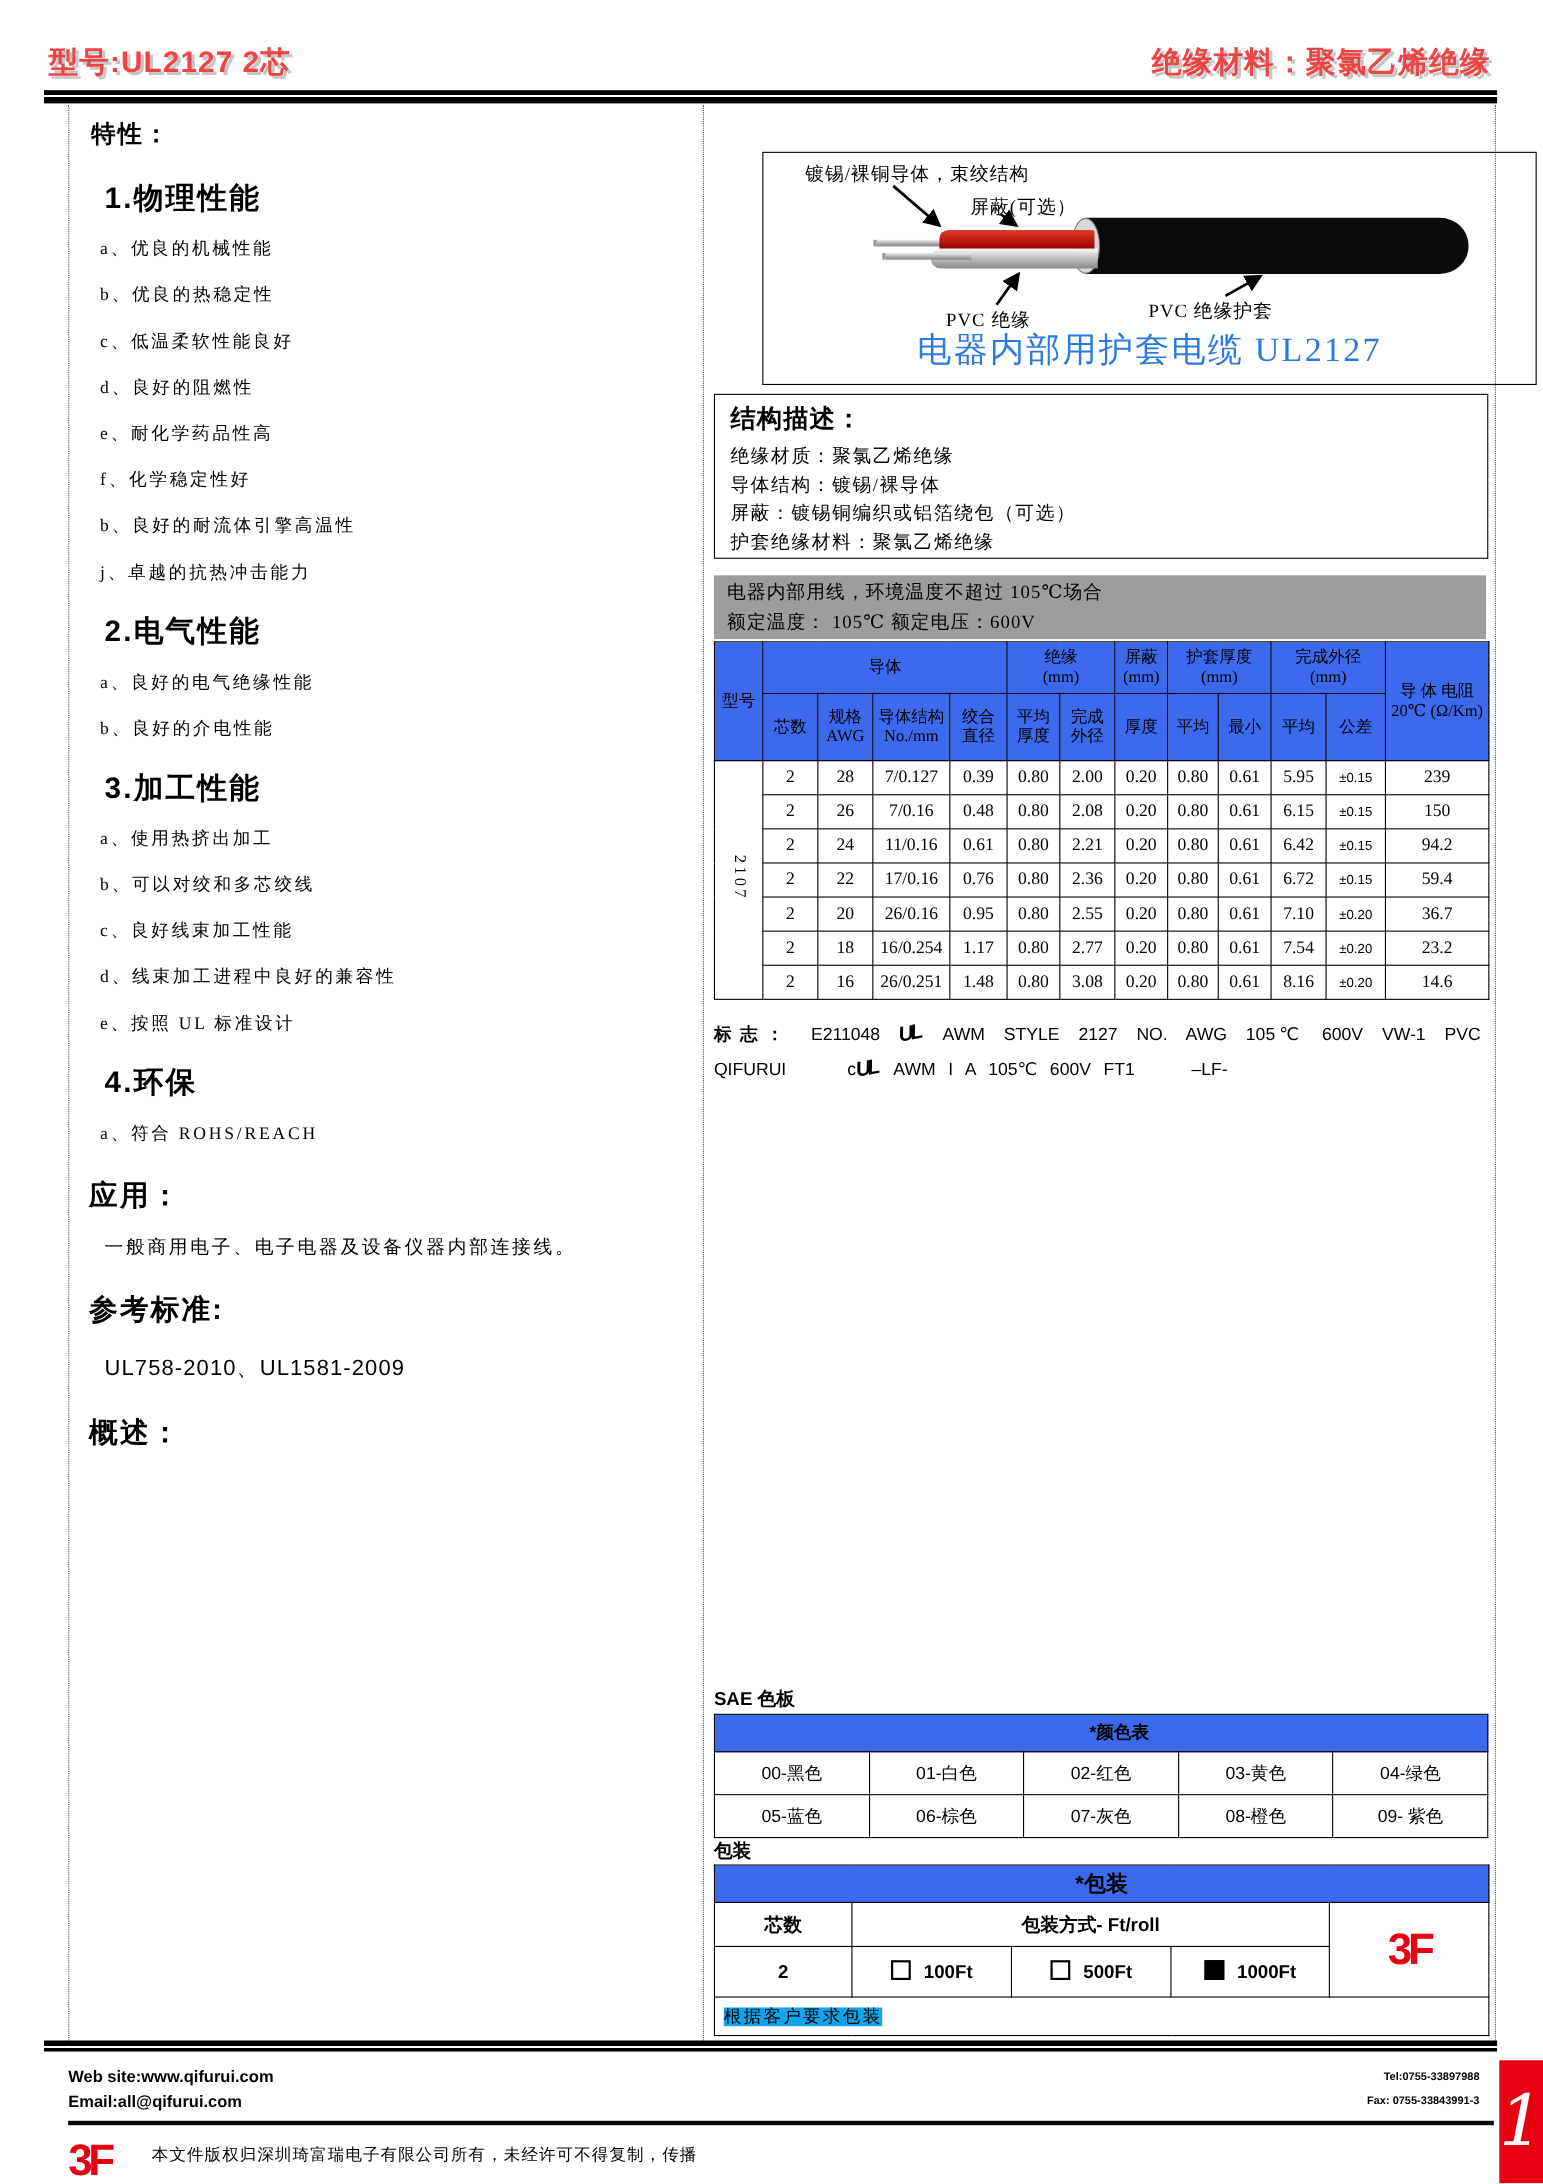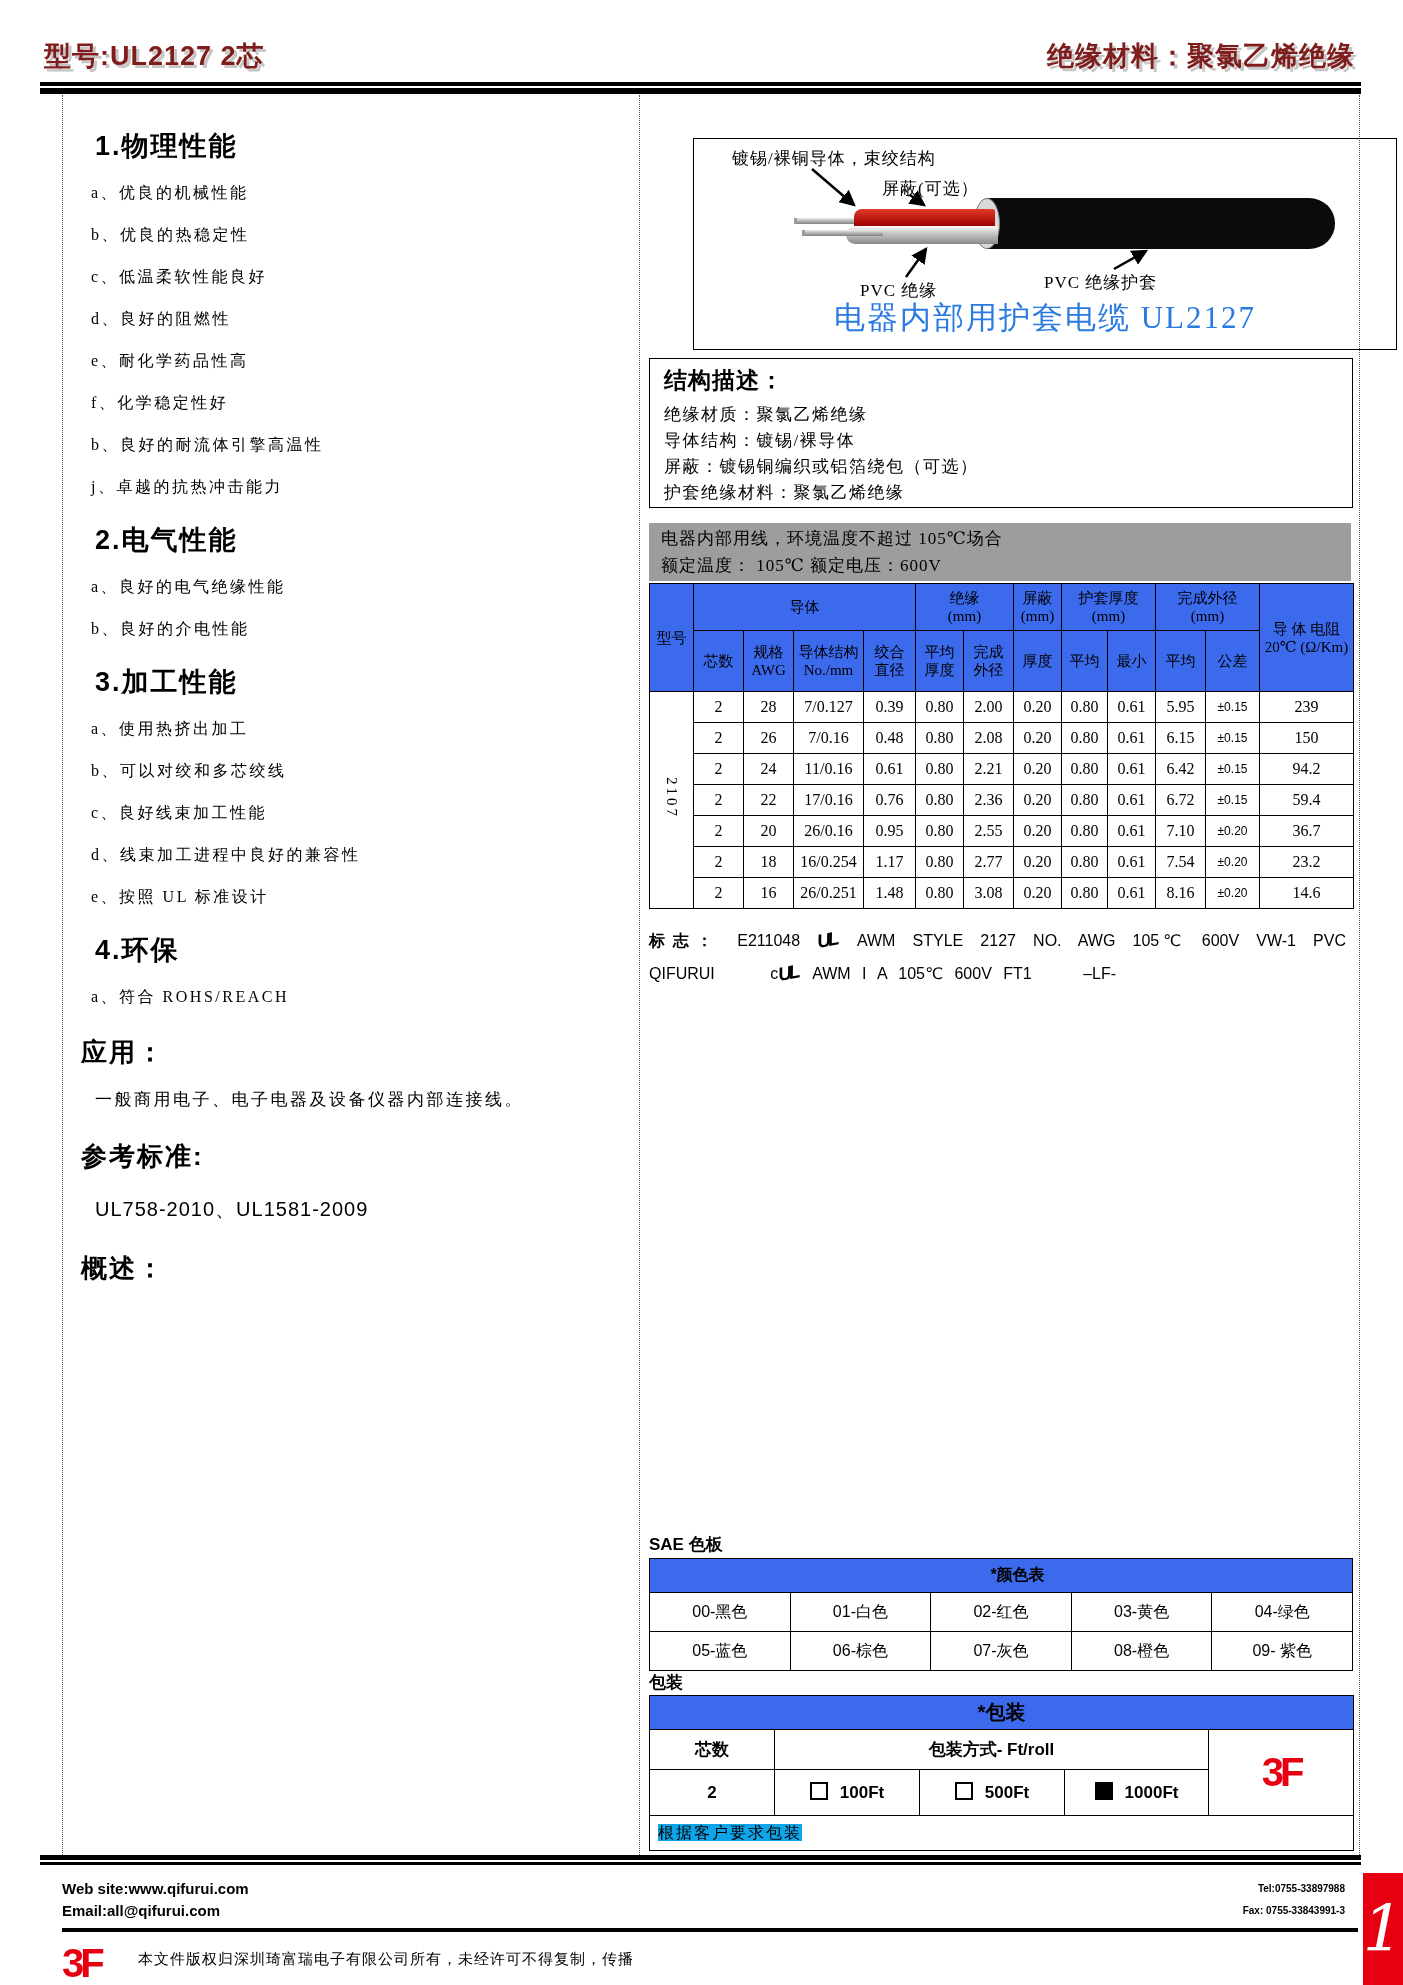--- a/index.html
+++ b/index.html
@@ -1,21 +1,21 @@
 <!DOCTYPE html>
 <html><head>
 <meta charset="utf-8">
 <style>
   html,body{margin:0;padding:0;background:#fff;}
   body{font-family:"Liberation Sans","DejaVu Sans",sans-serif;color:#000;}
   .page{position:relative;width:1403px;height:1985px;background:#fff;overflow:hidden;}
 
   
   .hdr-left,.hdr-right{position:absolute;top:38px;font-size:27px;font-weight:bold;
-    color:#7f1d1d;text-shadow:3px 3px 0 #c6c6c6;letter-spacing:1px;}
+    color:#ef4444;text-shadow:3px 3px 0 #c6c6c6;letter-spacing:1px;}
   .hdr-left{left:44px;}
   .hdr-right{right:48px;}
   .top-rule{position:absolute;left:40px;top:82px;width:1321px;height:12px;
     background:linear-gradient(180deg,#000 0 4px,#fff 4px 6px,#000 6px 12px);}
 
   
   .main{position:absolute;left:62px;top:95px;width:1296px;height:1760px;
     border-left:1px dotted #555;border-right:1px dotted #555;}
   .col-divider{position:absolute;left:576px;top:0;bottom:0;width:0;border-left:1px dotted #555;}
 
@@ -136,20 +136,21 @@
 <div class="page">
 
   <div class="hdr-left">型号:UL2127 2芯</div>
   <div class="hdr-right">绝缘材料：聚氯乙烯绝缘</div>
   <div class="top-rule"></div>
 
   <div class="main">
     <div class="col-divider"></div>
 
     <div class="left-col">
+      <div class="feat-heading">特性：</div>
       <div id="feature-sections">
           <div class="sec-h">1.物理性能</div>
           <div class="f-item">a、优良的机械性能</div>
           <div class="f-item">b、优良的热稳定性</div>
           <div class="f-item">c、低温柔软性能良好</div>
           <div class="f-item">d、良好的阻燃性</div>
           <div class="f-item">e、耐化学药品性高</div>
           <div class="f-item">f、化学稳定性好</div>
           <div class="f-item">b、良好的耐流体引擎高温性</div>
           <div class="f-item">j、卓越的抗热冲击能力</div>

